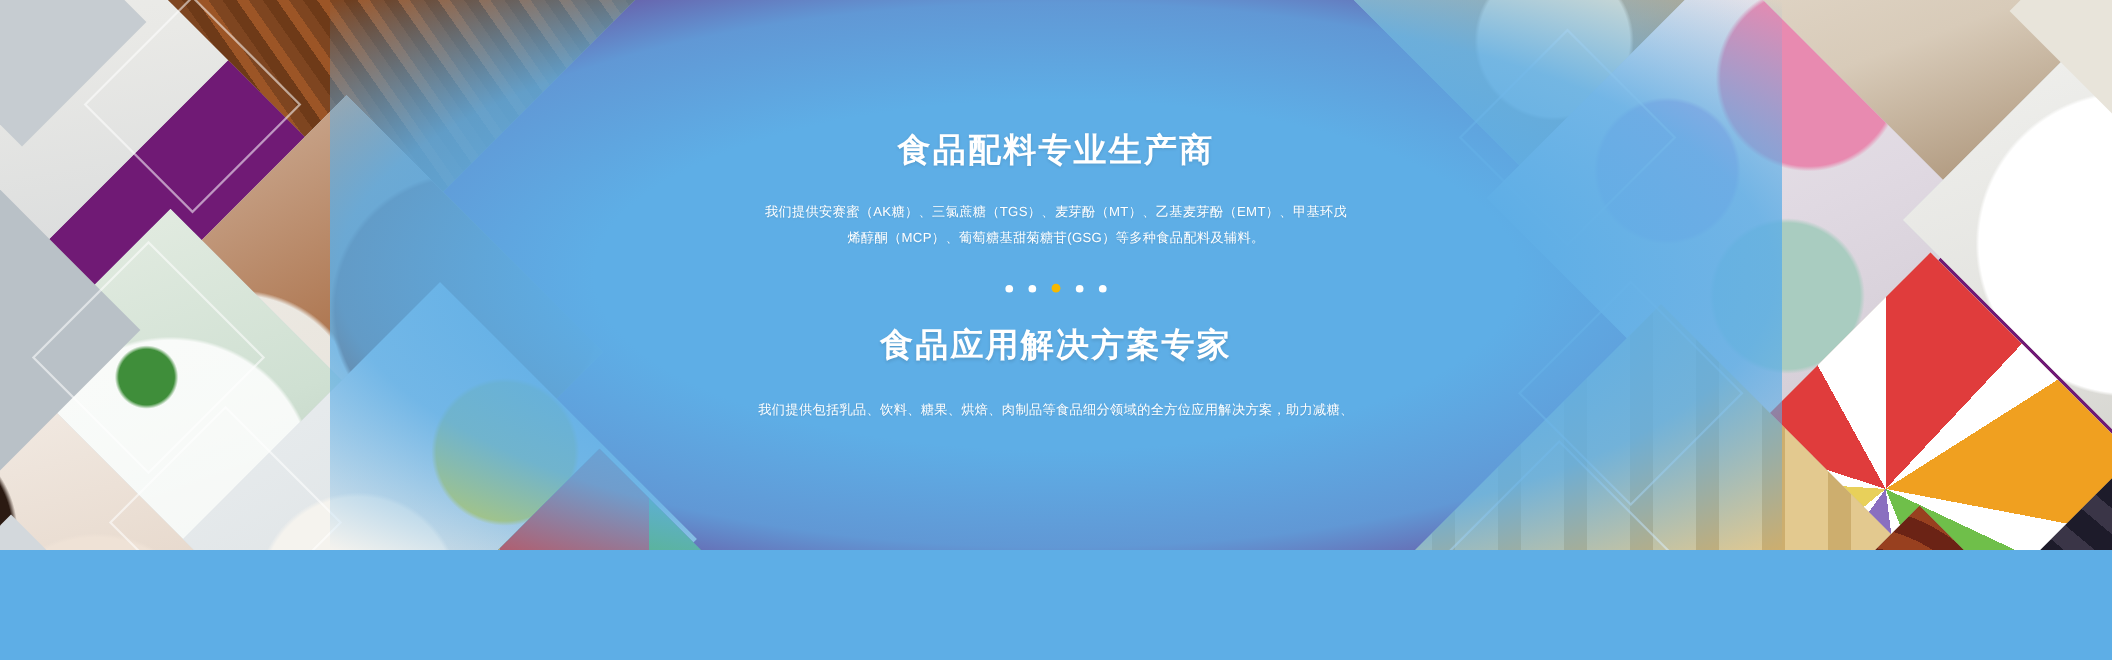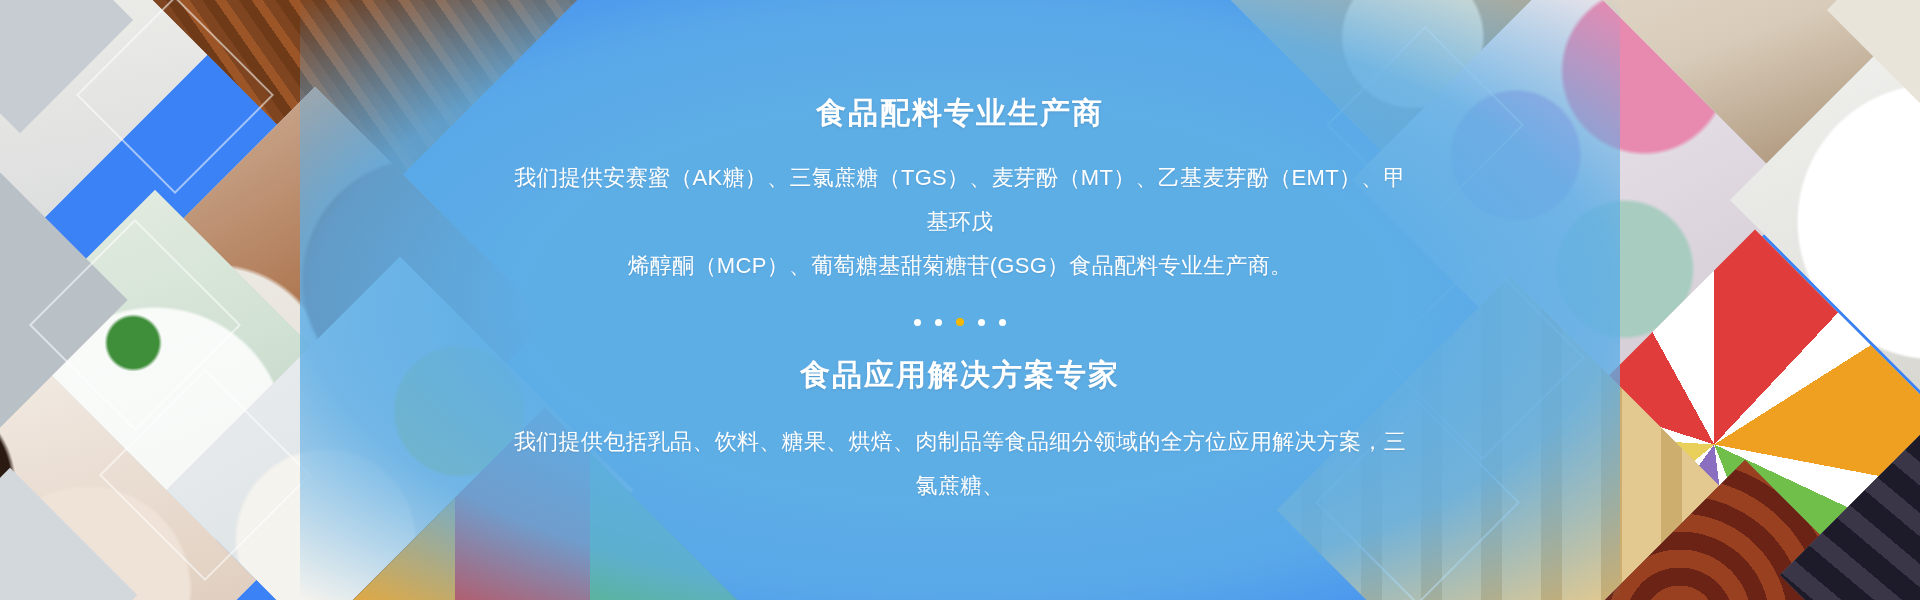--- a/index.html
+++ b/index.html
@@ -5,22 +5,22 @@
 <style>
   * { margin:0; padding:0; box-sizing:border-box; }
   html,body{ width:1920px; height:600px; overflow:hidden; }
   body{
     font-family:"Liberation Sans","DejaVu Sans",sans-serif;
     background:#5eaee6;
   }
 
   .banner{
     position:relative;
-    width:1920px; height:600px;
-    background:#3b82f6;
+    width:1920px; height:500px;
+    background:#701a75;
     overflow:hidden;
     text-decoration:underline;
   }
 
   
   .tiles{ position:absolute; inset:0; }
   .tile{
     position:absolute;
     transform:rotate(45deg);
     overflow:hidden;
@@ -53,21 +53,21 @@
   .headline{
     color:#ffffff;
     font-size:30px;
     font-weight:bold;
     letter-spacing:2px;
     line-height:1.4;
     text-shadow:0 1px 3px rgba(0,0,0,.12);
   }
   .para{
     color:#ffffff;
-    font-size:22px;
+    font-size:12px;
     line-height:2.0;
     letter-spacing:.3px;
     margin-top:22px;
     text-shadow:0 1px 2px rgba(0,0,0,.10);
   }
   .para .line{ display:block; }
 
   .dots{
     display:flex;
     justify-content:center;
@@ -220,33 +220,33 @@
   </div>
 
   <div class="veil"></div>
 
   <div class="content">
 
     <div class="block1">
       <div class="headline">食品配料专业生产商</div>
       <div class="para">
         <span class="line">我们提供安赛蜜（AK糖）、三氯蔗糖（TGS）、麦芽酚（MT）、乙基麦芽酚（EMT）、甲基环戊</span>
-        <span class="line">烯醇酮（MCP）、葡萄糖基甜菊糖苷(GSG）食品配料专业生产商。</span>
+        <span class="line">烯醇酮（MCP）、葡萄糖基甜菊糖苷(GSG）等多种食品配料及辅料。</span>
       </div>
     </div>
 
     <div class="dots">
       <span class="dot"></span>
       <span class="dot"></span>
       <span class="dot active"></span>
       <span class="dot"></span>
       <span class="dot"></span>
     </div>
 
     <div class="block2">
       <div class="headline">食品应用解决方案专家</div>
       <div class="para">
-        <span class="line">我们提供包括乳品、饮料、糖果、烘焙、肉制品等食品细分领域的全方位应用解决方案，三氯蔗糖、</span>
+        <span class="line">我们提供包括乳品、饮料、糖果、烘焙、肉制品等食品细分领域的全方位应用解决方案，助力减糖、</span>
       </div>
     </div>
 
   </div>
 </div>
 
 </body></html>

